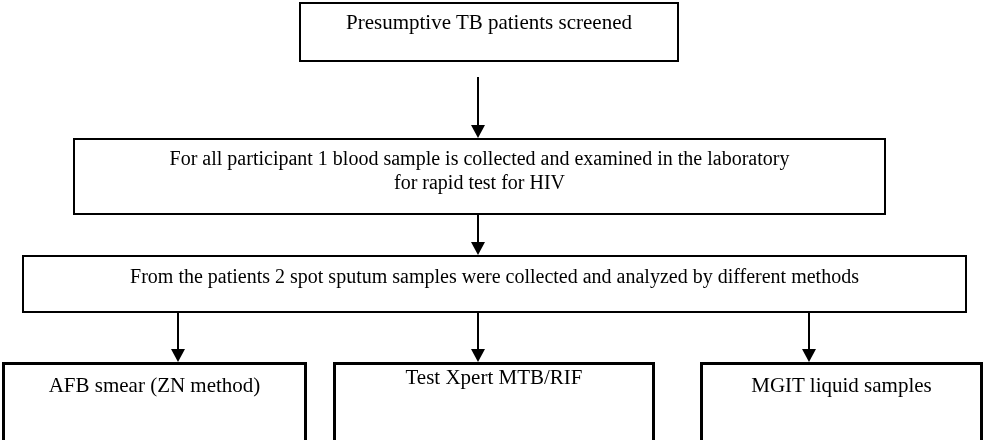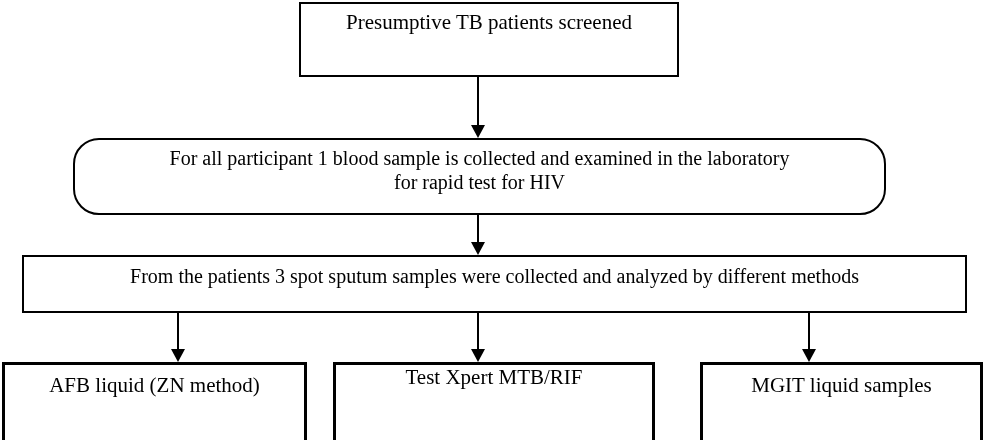--- a/index.html
+++ b/index.html
@@ -29,30 +29,29 @@
   }
   .node-label {
     display: block;
     padding: 4px 8px 0 8px;
     white-space: pre-line;
   }
 
   
   #node-screened {
     left: 299px; top: 2px;
-    width: 380px; height: 75px;
+    width: 380px; height: 60px;
     font-size: 21px;
   }
   #node-screened .node-label { padding-top: 6px; }
 
   #node-blood {
     left: 73px; top: 138px;
     width: 813px; height: 77px;
     font-size: 20px;
-    border-radius: 26px;
   }
   #node-blood .node-label { padding-top: 7px; }
 
   #node-sputum {
     left: 22px; top: 255px;
     width: 945px; height: 58px;
     font-size: 20px;
   }
   #node-sputum .node-label { padding-top: 8px; }
 
@@ -143,40 +142,40 @@
     <span class="node-label">For all participant 1 blood sample is collected and examined in the laboratory
 for rapid test for HIV</span>
   </div>
 
   <div class="connector" id="arrow-blood-sputum">
     <span class="shaft"></span>
     <span class="head"></span>
   </div>
 
   <div class="node" id="node-sputum">
-    <span class="node-label">From the patients 3 spot sputum samples were collected and analyzed by different methods</span>
+    <span class="node-label">From the patients 2 spot sputum samples were collected and analyzed by different methods</span>
   </div>
 
   <div class="connector" id="arrow-sputum-afb">
     <span class="shaft"></span>
     <span class="head"></span>
   </div>
 
   <div class="connector" id="arrow-sputum-xpert">
     <span class="shaft"></span>
     <span class="head"></span>
   </div>
 
   <div class="connector" id="arrow-sputum-mgit">
     <span class="shaft"></span>
     <span class="head"></span>
   </div>
 
   <div class="node node-thick" id="node-afb">
-    <span class="node-label">AFB liquid (ZN method)</span>
+    <span class="node-label">AFB smear (ZN method)</span>
   </div>
 
   <div class="node node-thick" id="node-xpert">
     <span class="node-label">Test Xpert MTB/RIF</span>
   </div>
 
   <div class="node node-thick" id="node-mgit">
     <span class="node-label">MGIT liquid samples</span>
   </div>
 

